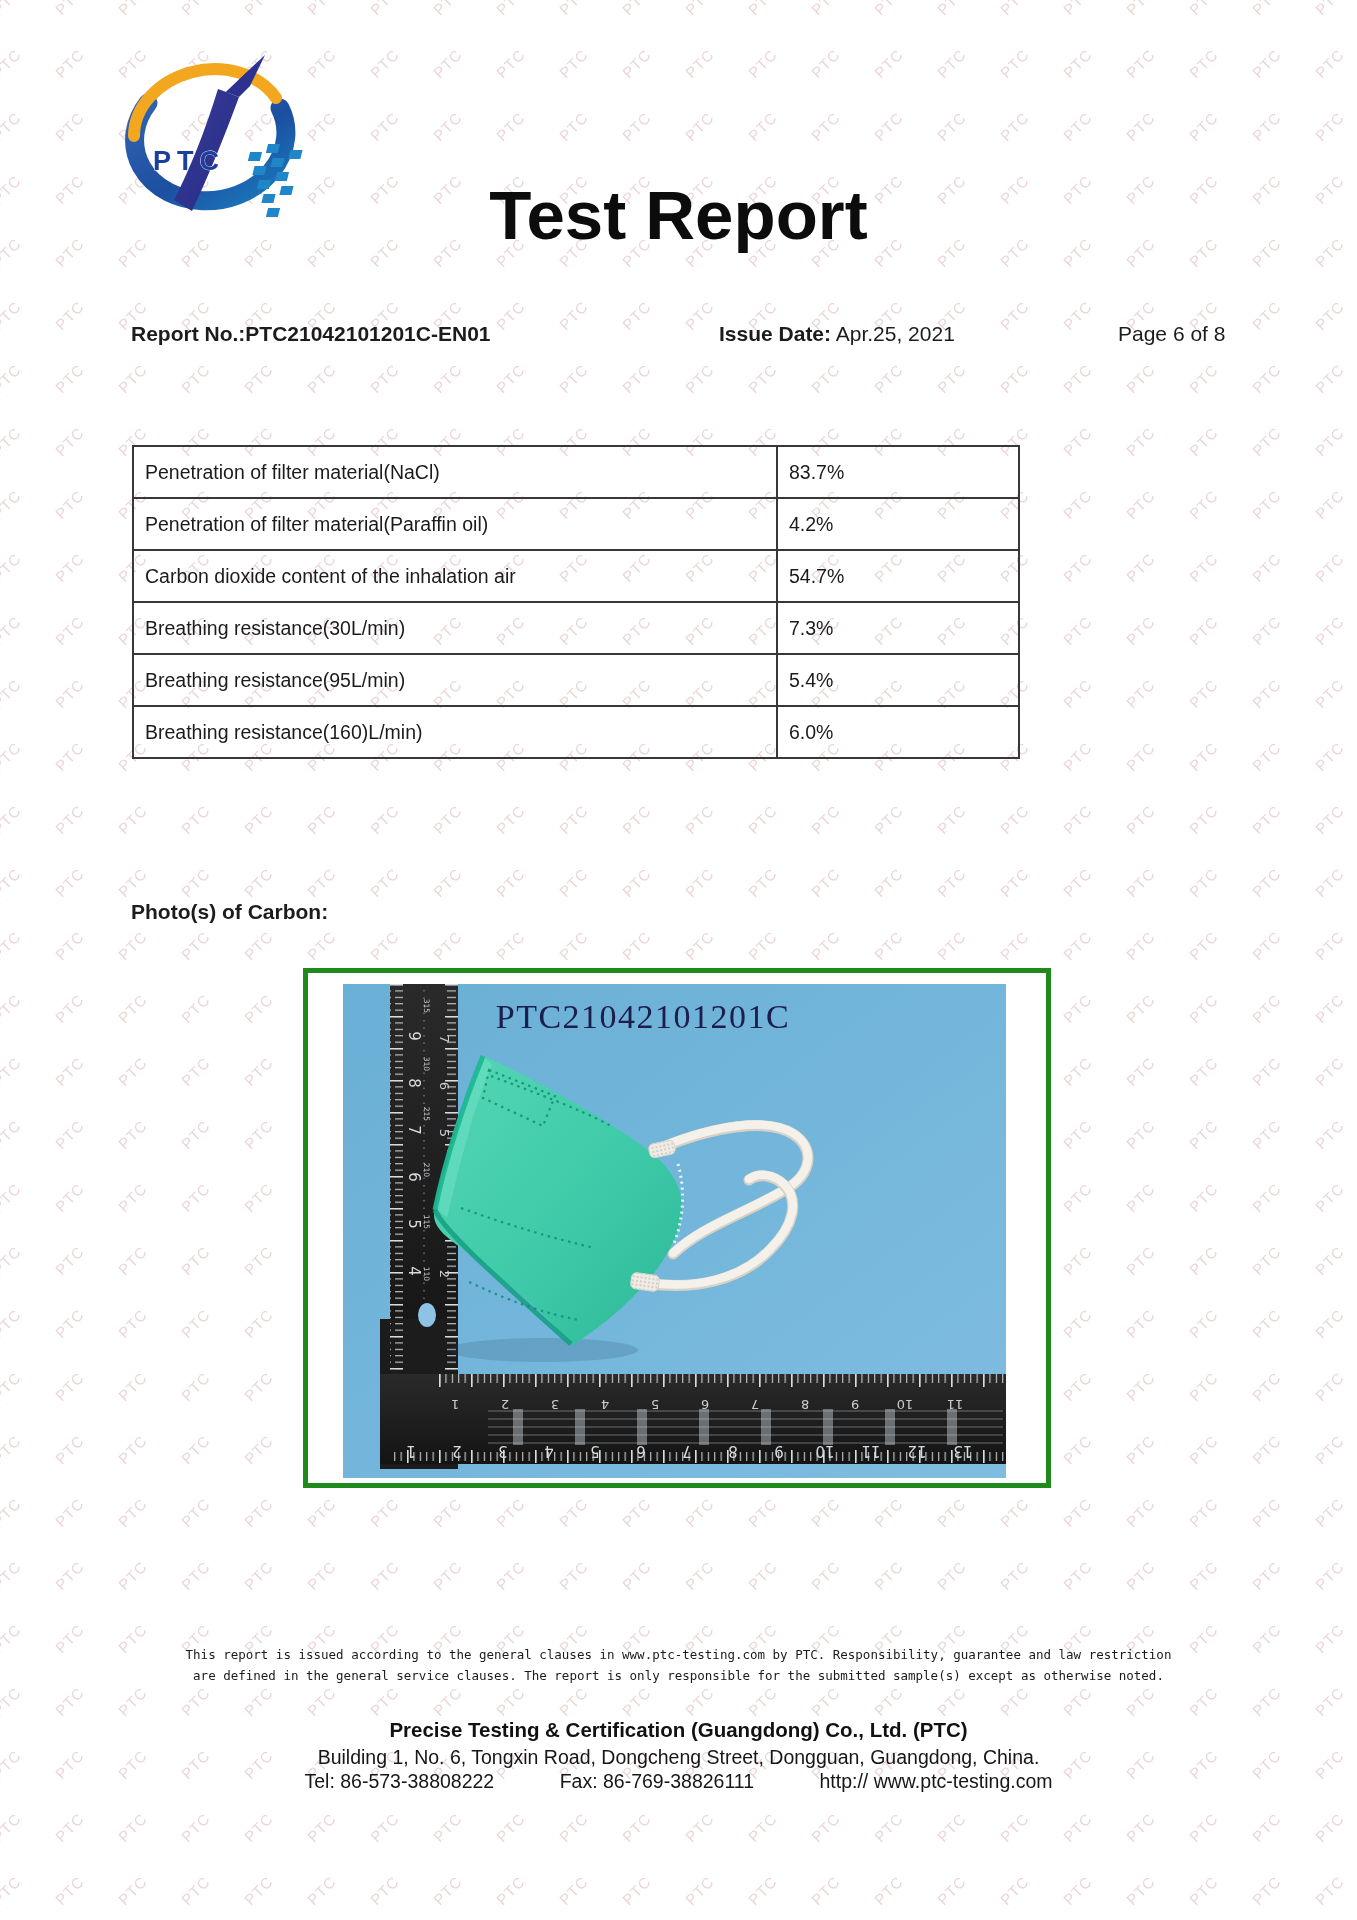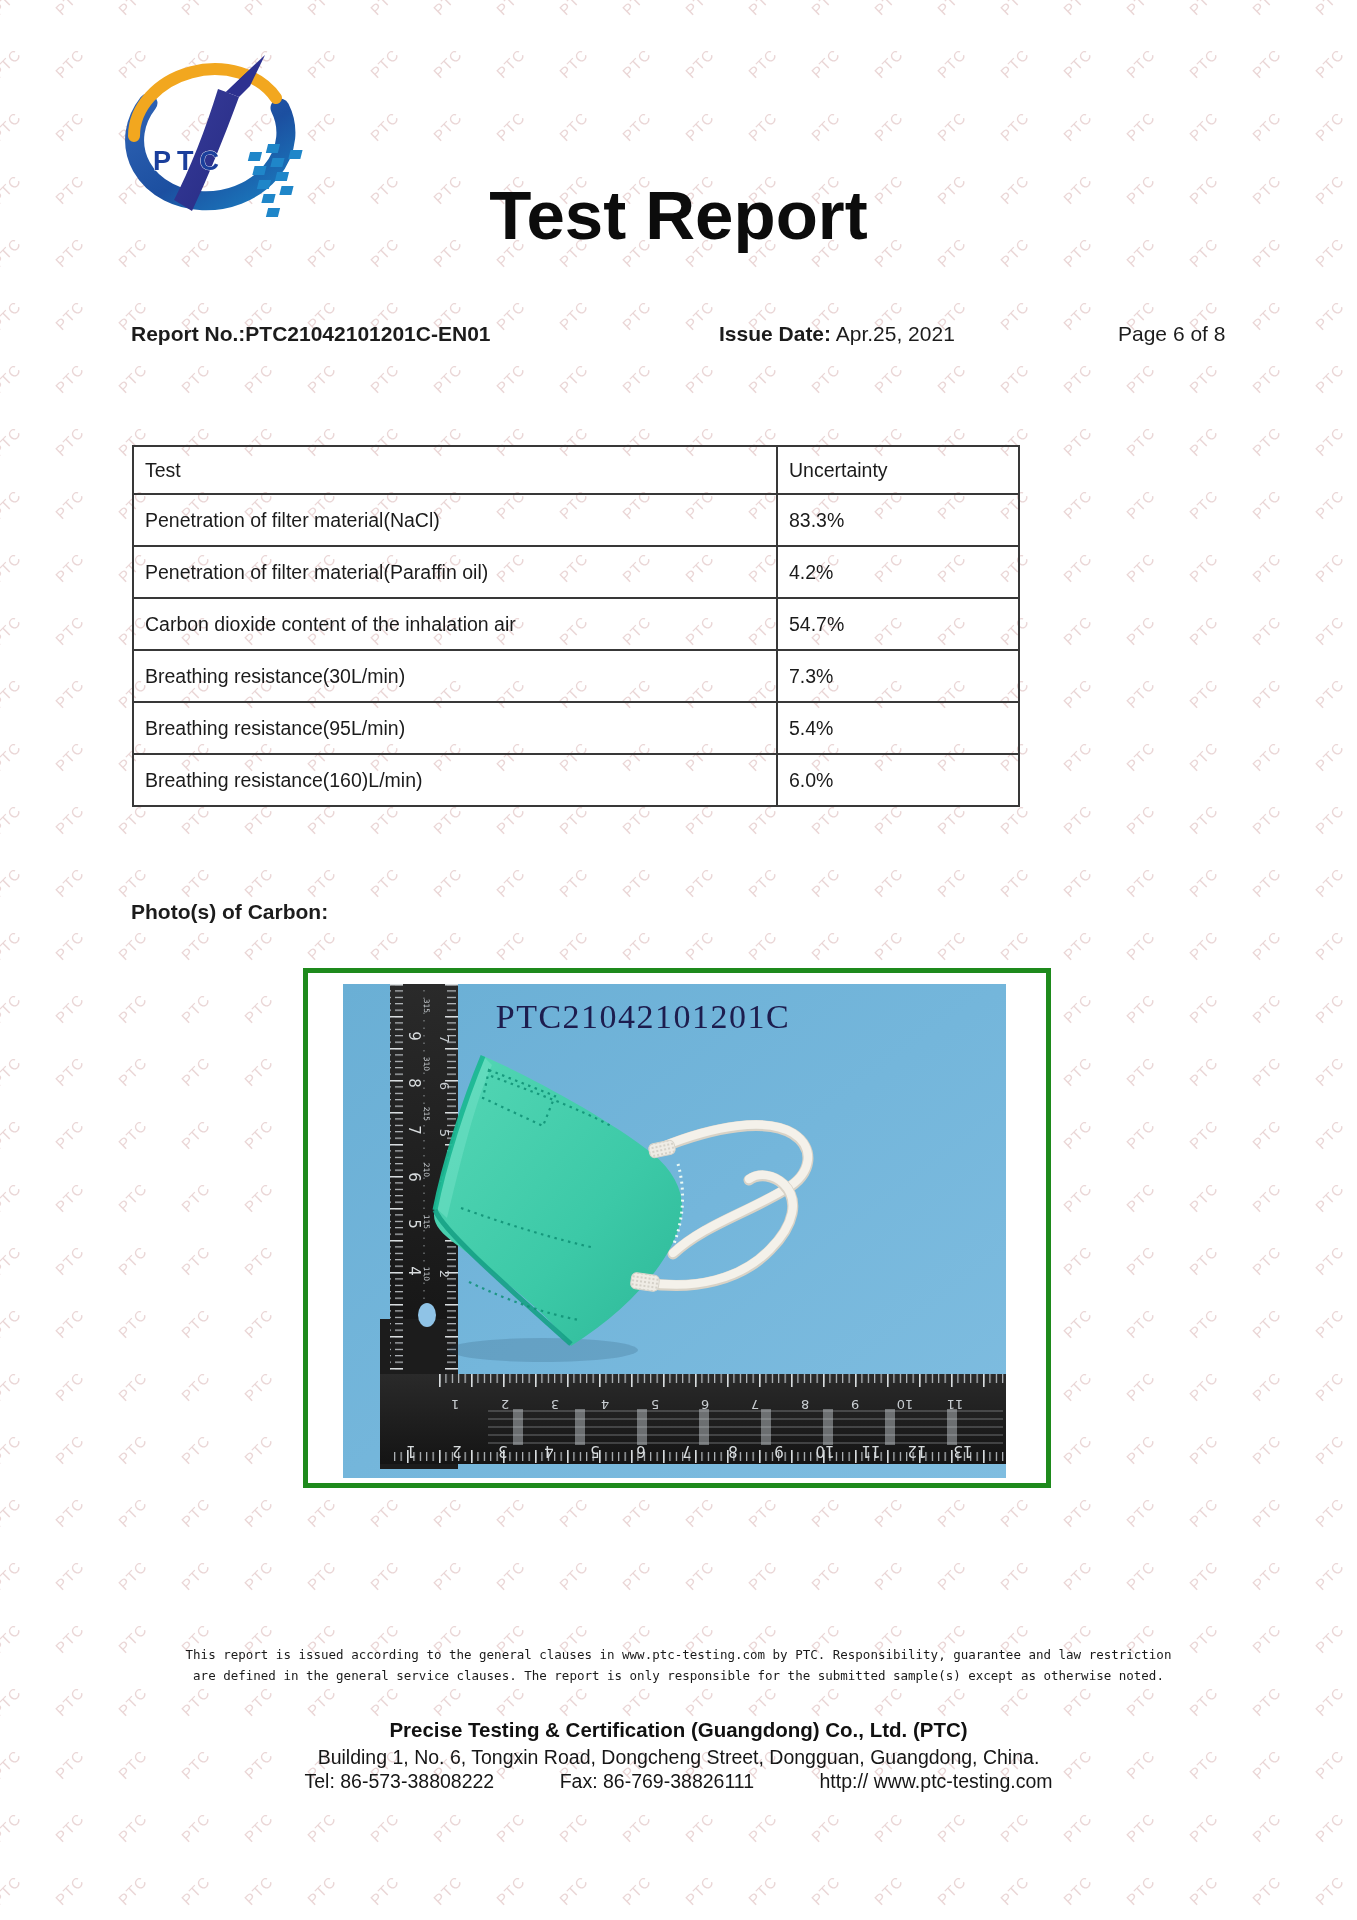--- a/index.html
+++ b/index.html
@@ -802,27 +802,23 @@
       <span class="info-item" id="issue-date"><b>Issue Date:</b><span> Apr.25, 2021</span></span>
       <span class="info-item" id="page-info">Page 6 of 8</span>
     </div>
 
     <table class="results">
       <colgroup>
           <col class="c1">
           <col class="c2">
         </colgroup>
       <tbody>
-          <tr class="hdr">
-        <td>Test</td>
-        <td>Uncertainty</td>
-      </tr>
       <tr class="row">
         <td>Penetration of filter material(NaCl)</td>
-        <td>83.3%</td>
+        <td>83.7%</td>
       </tr>
       <tr class="row">
         <td>Penetration of filter material(Paraffin oil)</td>
         <td>4.2%</td>
       </tr>
       <tr class="row">
         <td>Carbon dioxide content of the inhalation air</td>
         <td>54.7%</td>
       </tr>
       <tr class="row">

